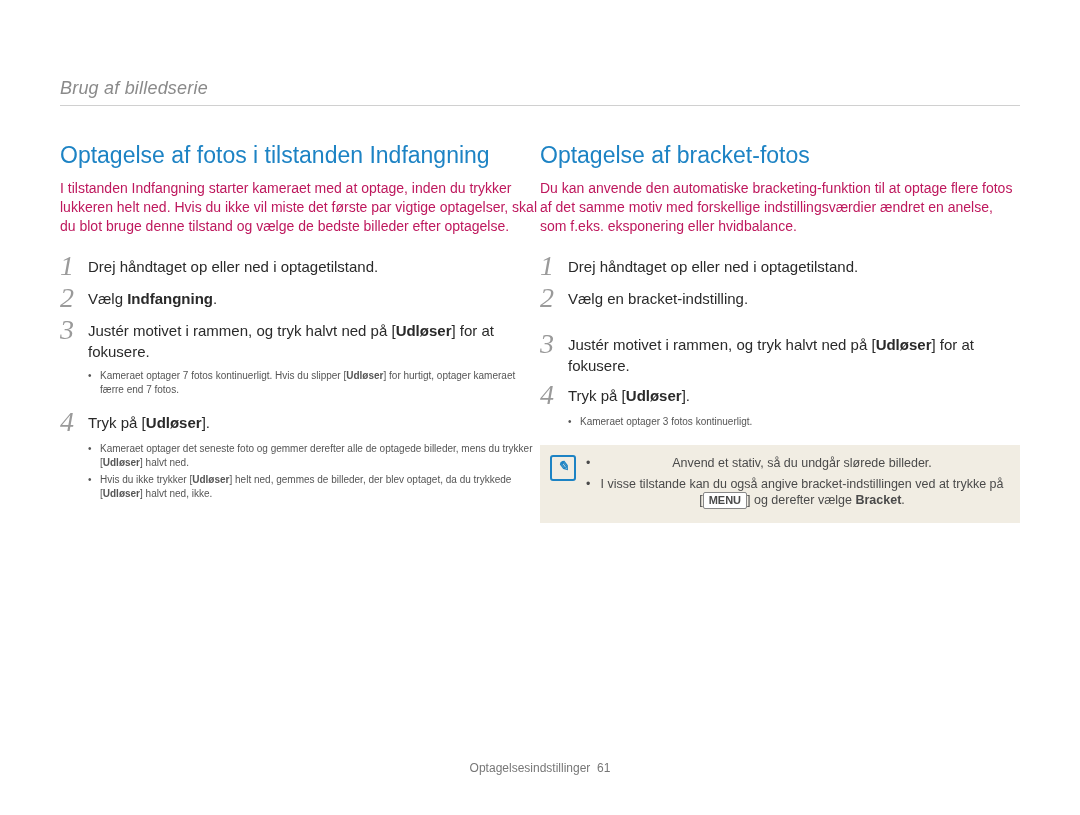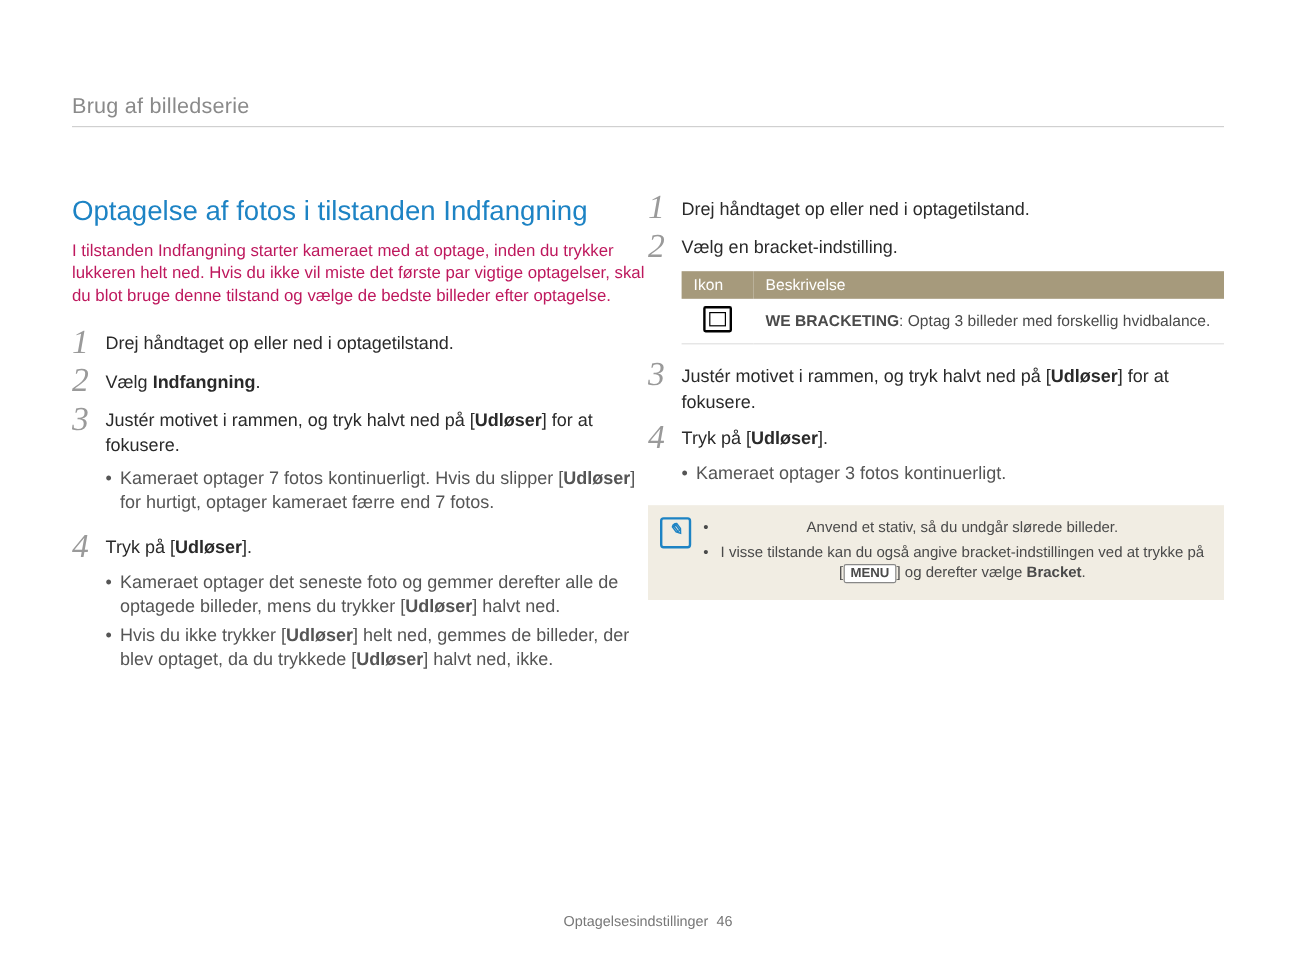--- a/index.html
+++ b/index.html
@@ -14,22 +14,23 @@
   }
   .page {
     padding: 78px 60px 0 60px;
     box-sizing: border-box;
   }
   .breadcrumb {
     font-size: 18px;
     color: #8a8a8a;
     border-bottom: 1px solid #d0d0d0;
     padding-bottom: 6px;
-    margin-bottom: 56px;
+    margin-bottom: 36px;
     letter-spacing: 0.2px;
+    font-style: italic;
   }
   .columns {
     display: flex;
   }
   .col {
     flex: 1;
     min-width: 0;
   }
   h2.section-head {
     color: #1d83c4;
@@ -61,21 +62,21 @@
     line-height: 1;
     margin-top: -2px;
     font-family: Georgia, serif;
   }
   .step-body {
     flex: 1;
     padding-top: 2px;
   }
   .sub-bullets {
     margin: 4px 0 14px 28px;
-    font-size: 15px;
+    font-size: 10px;
     color: #555;
     padding-left: 0;
     list-style: none;
   }
   .sub-bullets li {
     position: relative;
     padding-left: 12px;
     margin-bottom: 4px;
     line-height: 1.35;
   }
@@ -241,41 +242,35 @@
         <li>
           <span>Kameraet optager det seneste foto og gemmer derefter alle de optagede billeder, mens du trykker [</span><span class="bold">Udløser</span><span>] halvt ned.</span>
         </li>
         <li>
           <span>Hvis du ikke trykker [</span><span class="bold">Udløser</span><span>] helt ned, gemmes de billeder, der blev optaget, da du trykkede [</span><span class="bold">Udløser</span><span>] halvt ned, ikke.</span>
         </li>
       </ul>
     </div>
 
     <div class="col">
+      <h2 class="section-head">Optagelse af bracket-fotos</h2>
+      <div class="intro">Du kan anvende den automatiske bracketing-funktion til at optage flere fotos af det samme motiv med forskellige indstillingsværdier ændret en anelse, som f.eks. eksponering eller hvidbalance.</div>
 
       <div class="step">
         <div class="bignum">1</div>
         <div class="step-body">Drej håndtaget op eller ned i optagetilstand.</div>
       </div>
 
       <div class="step">
         <div class="bignum">2</div>
         <div class="step-body">Vælg en bracket-indstilling.</div>
       </div>
 
       <table class="desc-table" style="margin-left:28px; width:calc(100% - 28px);">
         <tbody>
-            <tr>
-          <th>Ikon</th>
-          <th>Beskrivelse</th>
-        </tr>
-        <tr>
-          <td class="icon-cell"><span class="little-icon we"></span></td>
-          <td><span class="bold">WE BRACKETING</span><span>: Optag 3 billeder med forskellig hvidbalance.</span></td>
-        </tr>
       </tbody>
         </table>
 
       <div class="step">
         <div class="bignum">3</div>
         <div class="step-body">
           <span>Justér motivet i rammen, og tryk halvt ned på [</span><span class="bold">Udløser</span><span>] for at fokusere.</span>
         </div>
       </div>
 
@@ -296,14 +291,14 @@
           <li>
             <span>I visse tilstande kan du også angive bracket-indstillingen ved at trykke på [</span><span class="menu-key">MENU</span><span>] og derefter vælge </span><span class="bold">Bracket</span><span>.</span>
           </li>
         </ul>
       </div>
     </div>
   </div>
 </div>
 
 <div class="footer">
-  <span>Optagelsesindstillinger</span>&nbsp;&nbsp;<span>46</span>
+  <span>Optagelsesindstillinger</span>&nbsp;&nbsp;<span>61</span>
 </div>
 
 </body></html>

